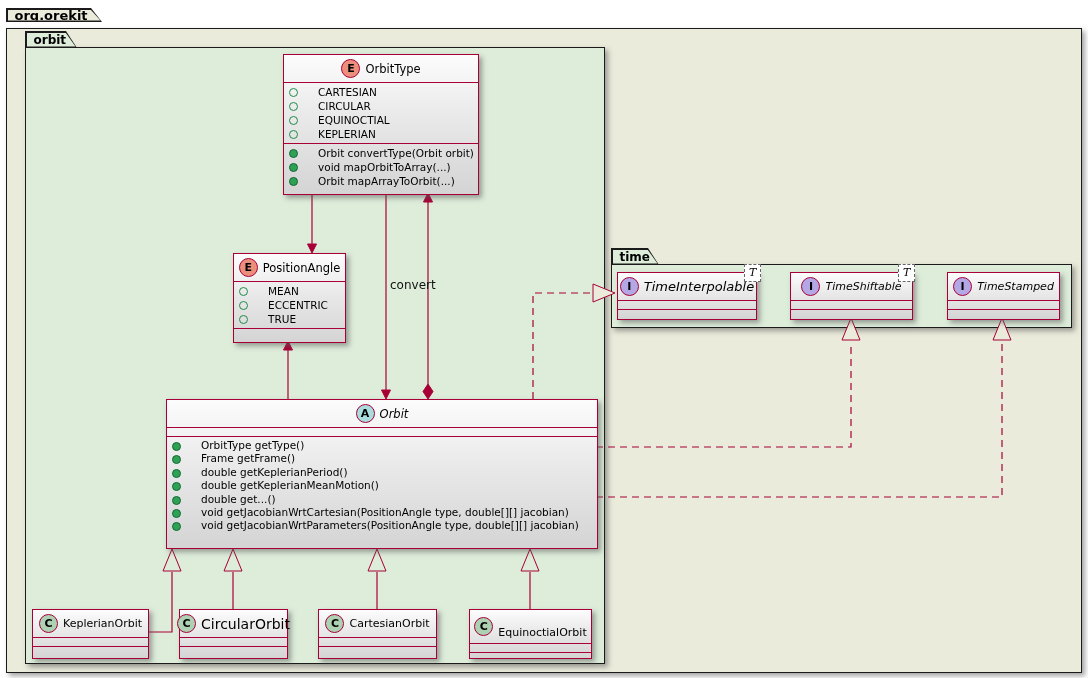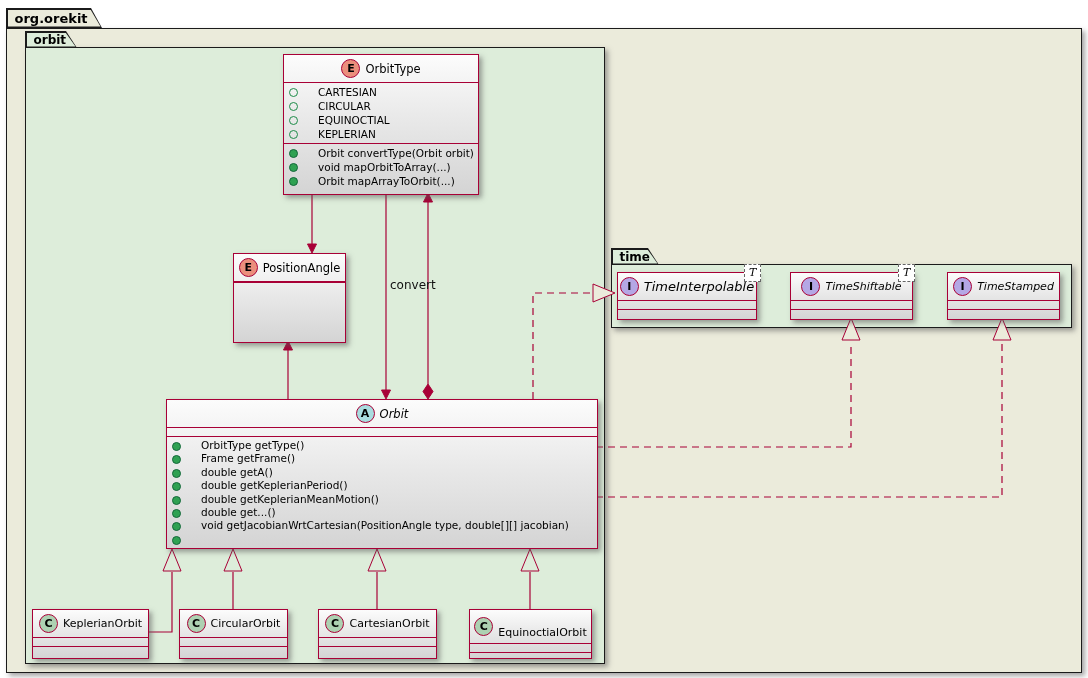--- a/index.html
+++ b/index.html
@@ -52,21 +52,21 @@
   
   #edges{position:absolute;left:0;top:0;z-index:2;pointer-events:none;}
   .edge-label{position:absolute;z-index:3;font-size:12px;color:#111;white-space:nowrap;}
 </style>
 </head>
 <body>
 
 <div id="canvas">
 
   <div class="pkg-body pkg-beige" style="left:6px;top:28px;width:1074px;height:643px;"></div>
-  <div class="pkg-tab" style="left:6px;top:8px;width:96px;height:20px;">
+  <div class="pkg-tab" style="left:6px;top:8px;width:96px;height:14px;">
     <div class="pkg-tab-inner pkg-beige tab-root">
       <span>org.orekit</span>
     </div>
   </div>
 
   <div class="pkg-body pkg-green" style="left:25px;top:47px;width:578px;height:615px;"></div>
   <div class="pkg-tab" style="left:25px;top:31px;width:52px;height:17px;">
     <div class="pkg-tab-inner pkg-green tab-sub">
       <span>orbit</span>
     </div>
@@ -172,77 +172,88 @@
           <span>Orbit mapArrayToOrbit(...)</span>
         </div>
     </div>
   </div>
 
   <div class="uml-box" id="box-positionangle" style="left:233px;top:253px;width:111px;height:88px;">
     <div class="uml-title">
       <span class="spot spot-e">E</span>
       <span class="name">PositionAngle</span>
     </div>
+    <div class="section">
+      <div class="row">
+          <span class="dot dot-hollow"></span>
+          <span>MEAN</span>
+        </div>
+      <div class="row">
+          <span class="dot dot-hollow"></span>
+          <span>ECCENTRIC</span>
+        </div>
+      <div class="row">
+          <span class="dot dot-hollow"></span>
+          <span>TRUE</span>
+        </div>
+    </div>
     <div class="empty-comp comp-line"></div>
   </div>
 
   <div class="uml-box" id="box-orbit" style="left:166px;top:399px;width:430px;height:148px;">
     <div class="uml-title">
       <span class="spot spot-a">A</span>
       <span class="name name-italic">Orbit</span>
     </div>
     <div class="empty-comp"></div>
     <div class="section comp-line">
       <div class="row">
           <span class="dot dot-filled"></span>
           <span>OrbitType getType()</span>
         </div>
       <div class="row">
           <span class="dot dot-filled"></span>
           <span>Frame getFrame()</span>
         </div>
       <div class="row">
           <span class="dot dot-filled"></span>
-          <span>double getA()</span>
-        </div>
-      <div class="row">
-          <span class="dot dot-filled"></span>
           <span>double getKeplerianPeriod()</span>
         </div>
       <div class="row">
           <span class="dot dot-filled"></span>
           <span>double getKeplerianMeanMotion()</span>
         </div>
       <div class="row">
           <span class="dot dot-filled"></span>
           <span>double get...()</span>
         </div>
       <div class="row">
           <span class="dot dot-filled"></span>
           <span>void getJacobianWrtCartesian(PositionAngle type, double[][] jacobian)</span>
         </div>
       <div class="row">
           <span class="dot dot-filled"></span>
+          <span>void getJacobianWrtParameters(PositionAngle type, double[][] jacobian)</span>
         </div>
     </div>
   </div>
 
   <div class="uml-box" style="left:32px;top:609px;width:115px;height:48px;">
     <div class="uml-title">
       <span class="spot spot-c">C</span>
       <span class="name" style="font-size:11px;">KeplerianOrbit</span>
     </div>
     <div class="empty-comp"></div>
     <div class="empty-comp"></div>
   </div>
 
   <div class="uml-box" style="left:179px;top:609px;width:107px;height:48px;">
     <div class="uml-title">
       <span class="spot spot-c">C</span>
-      <span class="name" style="font-size:11px;">CircularOrbit</span>
+      <span class="name" style="font-size:14px;">CircularOrbit</span>
     </div>
     <div class="empty-comp"></div>
     <div class="empty-comp"></div>
   </div>
 
   <div class="uml-box" style="left:318px;top:609px;width:117px;height:48px;">
     <div class="uml-title">
       <span class="spot spot-c">C</span>
       <span class="name" style="font-size:11px;">CartesianOrbit</span>
     </div>

